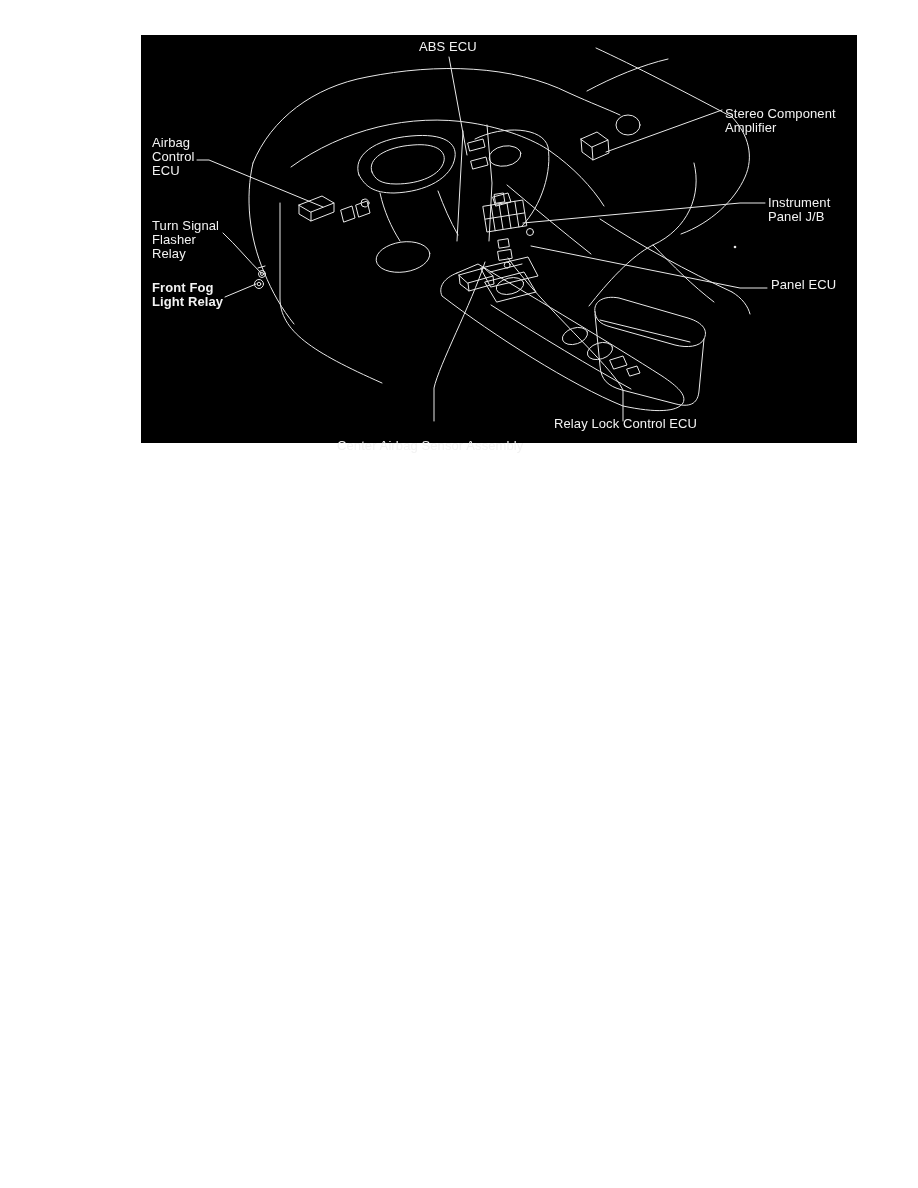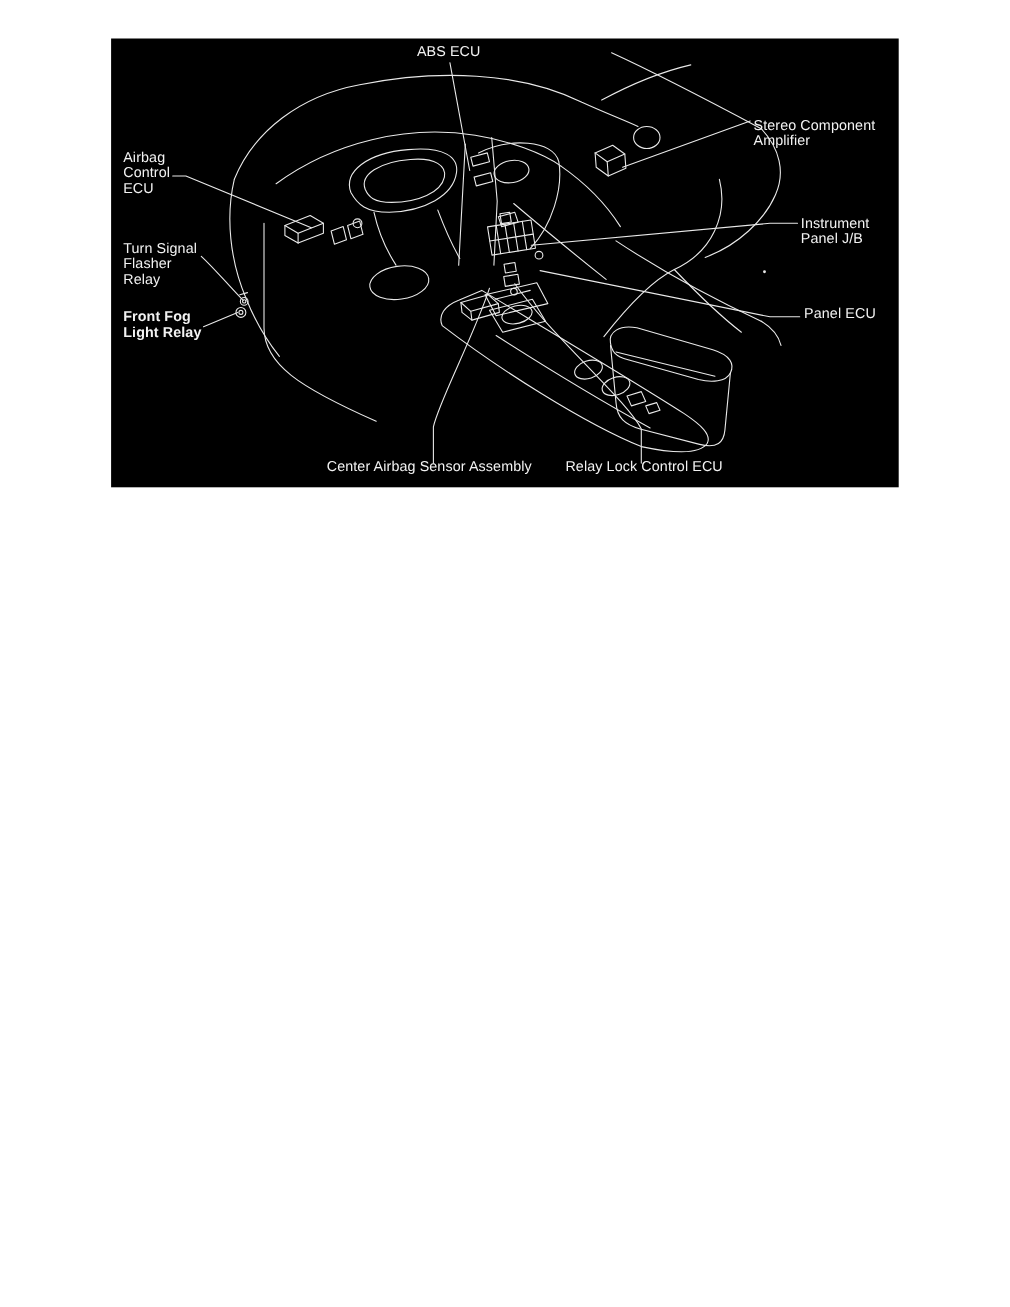--- a/index.html
+++ b/index.html
@@ -2,20 +2,21 @@
 <html style="--page-bg: #ffffff; --diagram-bg: #000000; --line-col: #e8e8e8; --text-col: #f2f2f2;"><head>
 <meta charset="utf-8">
 <style>
   html,body{margin:0;padding:0;}
   .page{
     position:relative;
     width:846px;height:1188px;
     background:var(--page-bg,#ffffff);
     font-family:"Liberation Sans", sans-serif;
     overflow:hidden;
+    margin-left:40px;
   }
   .diagram{
     position:absolute;left:101px;top:35px;
     width:716px;height:408px;
     background:var(--diagram-bg,#000);
   }
   .art-svg{position:absolute;left:0;top:0;width:716px;height:408px;color:var(--line-col,#e8e8e8);}
   .art-svg *{vector-effect:non-scaling-stroke;}
   .lbl{
     position:absolute;
@@ -27,21 +28,21 @@
   .lbl span{display:block;}
   .lbl.bold{font-weight:normal;}
   
   .lbl-abs     {left:278px;top:5px;}
   .lbl-stereo  {left:584px;top:72px;}
   .lbl-cruise  {left:11px; top:101px;}
   .lbl-turn    {left:11px; top:184px;}
   .lbl-fog     {left:11px; top:246px;font-weight:bold;}
   .lbl-ipjb    {left:627px;top:161px;}
   .lbl-body    {left:630px;top:243px;}
-  .lbl-airbag  {left:196px;top:382px;}
+  .lbl-airbag  {left:196px;top:404px;}
   .lbl-shift   {left:413px;top:382px;}
 </style>
 </head>
 <body>
 
 <div class="page">
   <div class="diagram">
 
     <svg class="art-svg" viewBox="0 0 716 408" fill="none" stroke="currentColor" stroke-width="1" stroke-linecap="round" stroke-linejoin="round">
 

